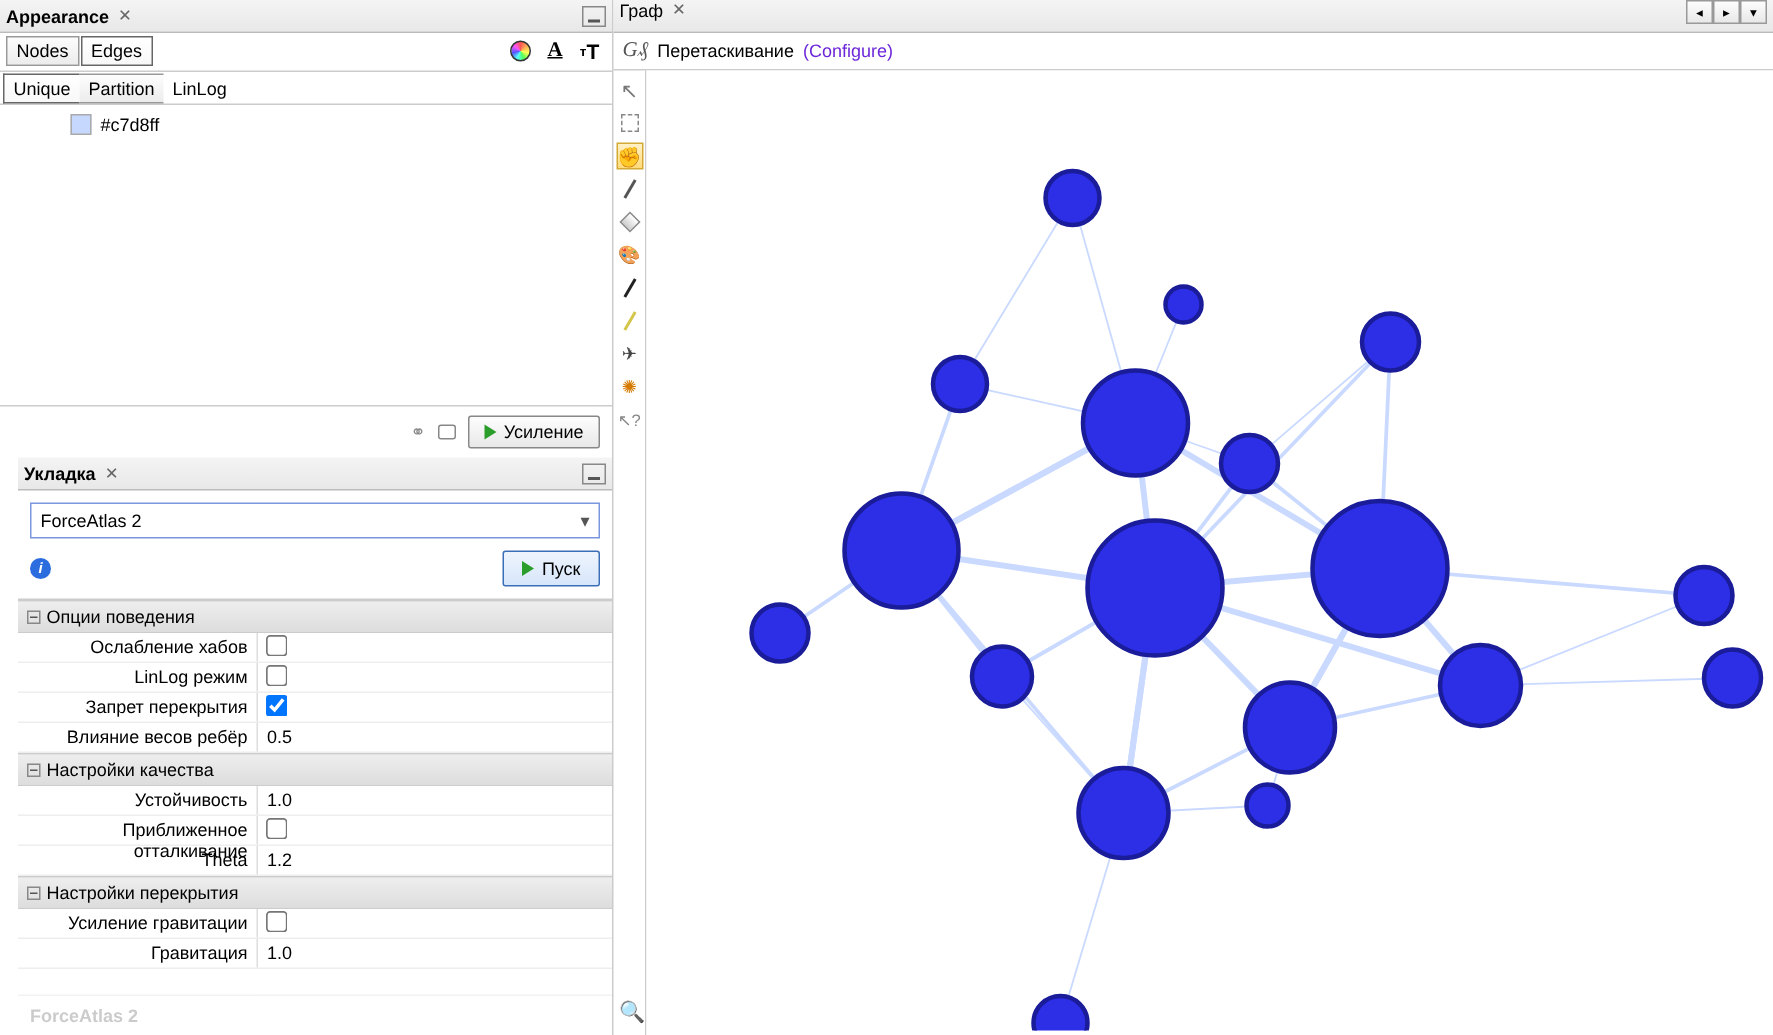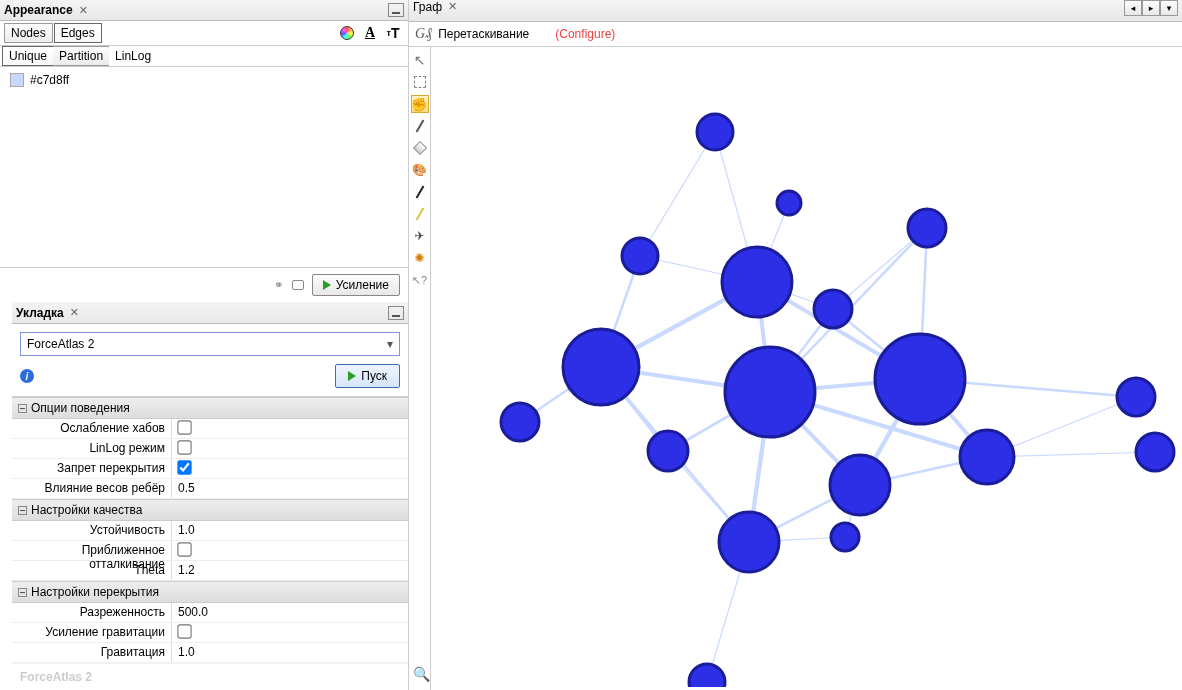--- a/index.html
+++ b/index.html
@@ -19,21 +19,21 @@
 .palette-circle { width:14px; height:14px; border-radius:50%; background: conic-gradient(#f55,#fa5,#ff5,#5f5,#5ff,#55f,#f5f,#f55); border:1px solid #333; }
 .A-icon { font-family: Georgia, serif; font-weight:bold; font-size:14px; text-decoration: underline; }
 .tT-icon { font-weight:bold; font-size:10px; }
 .tT-icon span.small { font-size:9px; }
 .tT-icon span.big { font-size:14px; }
 
 .subtabs { display:flex; align-items:center; height:22px; border-bottom:1px solid #ccc; padding:0 2px; gap:0; }
 .subtabs .tabbtn { border-radius:0; border-right-width:0; }
 .subtabs .tabbtn:last-child { border-right-width:1px; }
 
-.color-entry { display:flex; align-items:center; gap:6px; padding:6px 10px; }
+.color-entry { display:flex; align-items:center; gap:6px; padding:6px 10px;margin-left:37px; }
 .swatch { width:14px; height:14px; border:1px solid #aaa; }
 
 .appearance-body { flex:0 0 200px; }
 .apply-row { display:flex; align-items:center; justify-content:flex-end; gap:8px; padding:6px 8px; border-top:1px solid #ccc; }
 .btn { padding:3px 10px; border:1px solid #888; background:linear-gradient(#fdfdfd,#e8e8e8); display:inline-flex; align-items:center; gap:5px; cursor:pointer; border-radius:2px; }
 .tri-play { width:0; height:0; border-top:5px solid transparent; border-bottom:5px solid transparent; border-left:8px solid #2a9d2a; }
 .link-icon { color:#888; font-size:12px; }
 .reset-icon { width:12px; height:10px; border:1px solid #888; border-radius:2px; position:relative; }
 
 .layout-section { display:flex; flex-direction:column; flex:1;margin-left:12px; }
@@ -53,21 +53,21 @@
 .prop-val input[type=checkbox] { transform:scale(1.1); }
 .bottom-label { padding:6px 8px; border-top:1px solid #ccc; font-weight:bold; color:#333; }
 
 .right-panel { flex:1; display:flex; flex-direction:column; }
 .graph-tabbar { display:flex; height:22px; background:linear-gradient(#f4f4f4,#e8e8e8); border-bottom:1px solid #bbb; padding:0 4px; }
 .nav-buttons { margin-left:auto; display:flex; gap:0; }
 .nav-btn { width:18px; height:16px; border:1px solid #999; background:linear-gradient(#fdfdfd,#e8e8e8); display:flex; align-items:center; justify-content:center; cursor:pointer; font-size:9px; }
 
 .graph-toolbar2 { display:flex; align-items:center; height:25px; border-bottom:1px solid #ccc; padding:0 6px; gap:6px; }
 .gephi-logo { font-family: Georgia, serif; font-style: italic; font-size:14px; color:#555; }
-.config-link { color:#ef4444; cursor:pointer;margin-left:20px; }
+.config-link { color:#6d28d9; cursor:pointer; }
 .config-link::before { content:"("; }
 .config-link::after { content:")"; }
 
 .graph-body { flex:1; display:flex; }
 .graph-tools { width:22px; border-right:1px solid #ccc; display:flex; flex-direction:column; align-items:center; padding-top:4px; gap:4px; }
 .gt-btn { width:18px; height:18px; display:flex; align-items:center; justify-content:center; cursor:pointer; }
 .gt-btn.selected { background:linear-gradient(#fff1c6,#ffda7a); border:1px solid #d4a934; }
 .cursor-arrow { font-size:14px; color:#777; }
 .marquee { width:12px; height:12px; border:1px dashed #888; }
 .hand { font-size:13px; color:#c69a00; }
@@ -195,24 +195,20 @@
           <div class="prop-name">Theta</div>
           <div class="prop-val">1.2</div>
         </div>
 
       <div class="prop-group-header">
         <span class="minus-box">
             <span></span>
           </span>
         <span>Настройки перекрытия</span>
       </div>
-      <div class="prop-row">
-          <div class="prop-name">Разреженность</div>
-          <div class="prop-val">500.0</div>
-        </div>
       <div class="prop-row">
           <div class="prop-name">Усиление гравитации</div>
           <div class="prop-val"><input type="checkbox" style=""></div>
         </div>
       <div class="prop-row">
           <div class="prop-name">Гравитация</div>
           <div class="prop-val">1.0</div>
         </div>
     </div>
     <div class="bottom-label" style="opacity:0.25">ForceAtlas 2</div>

